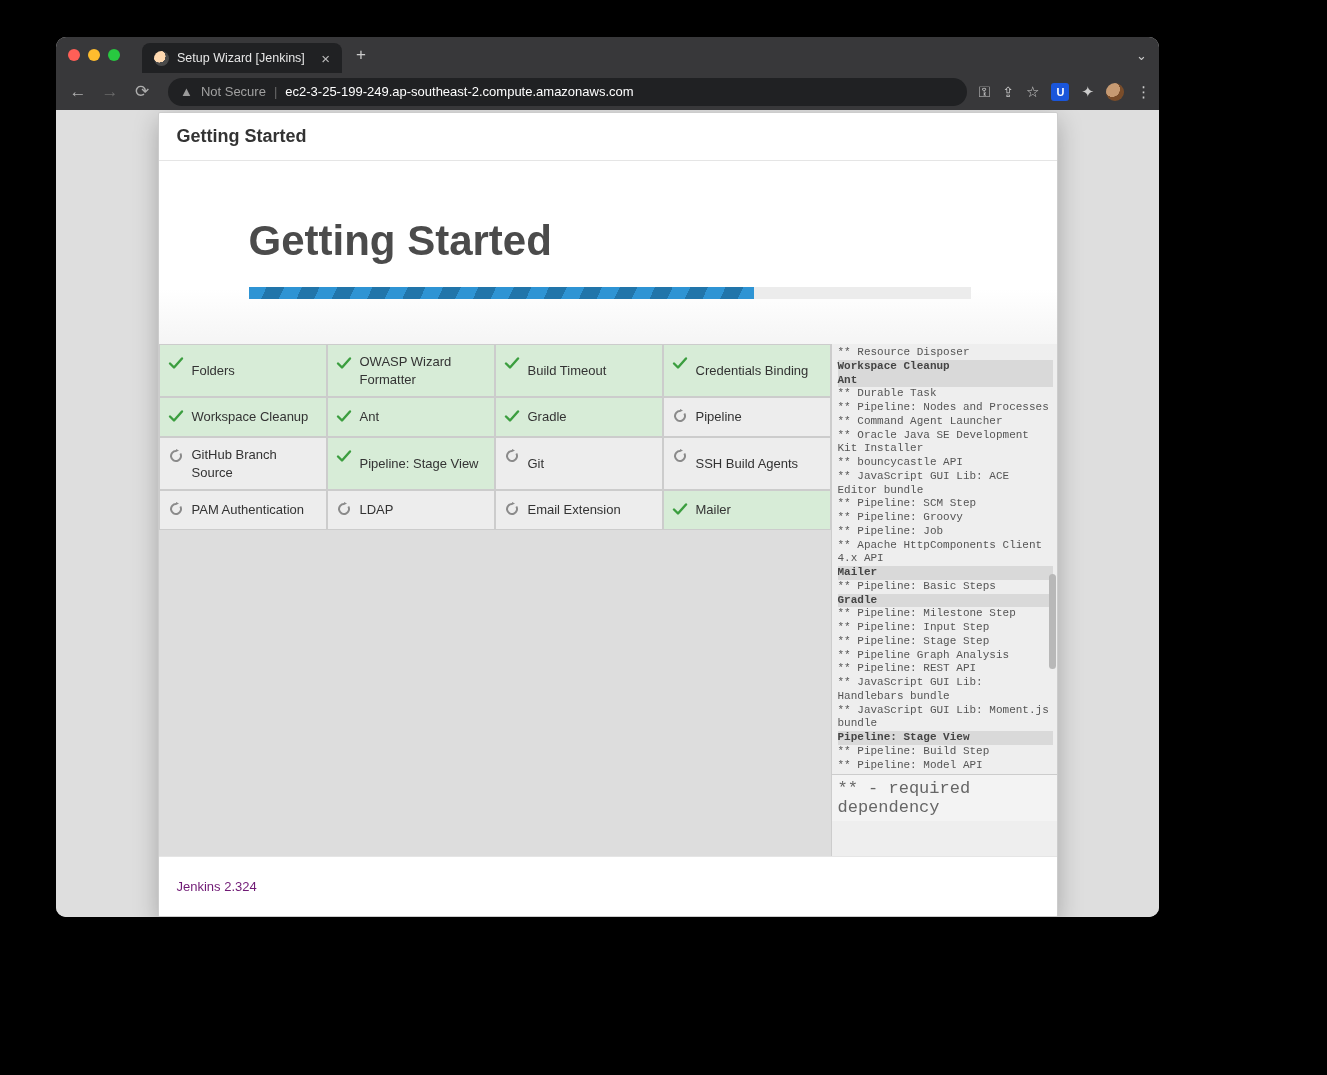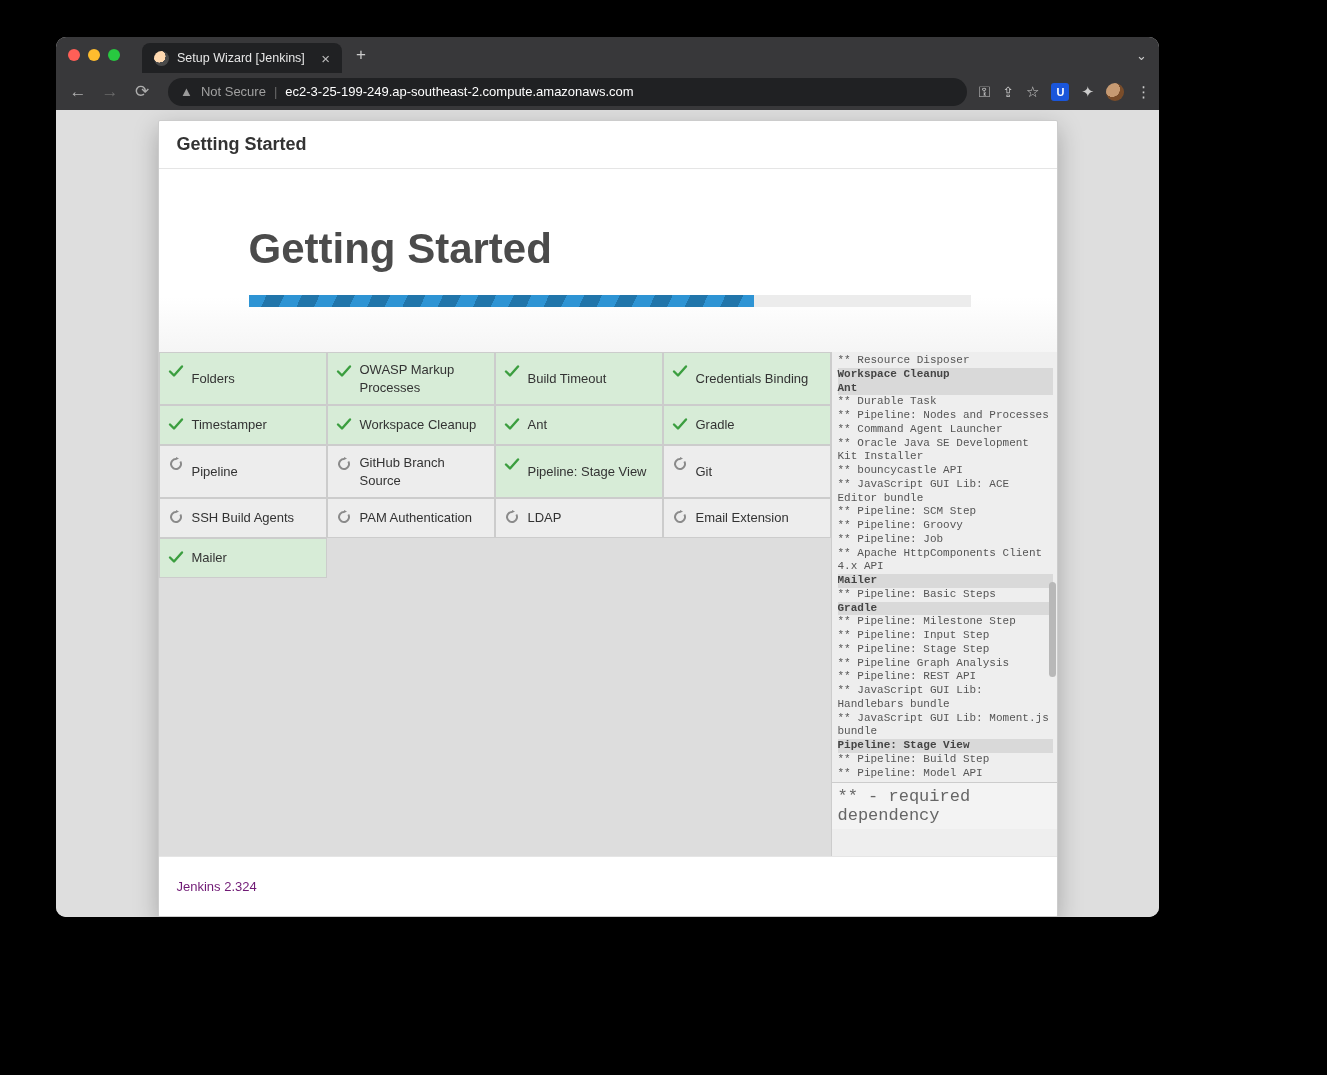--- a/index.html
+++ b/index.html
@@ -51,21 +51,21 @@
   .nav-btn.disabled{color:#6a6a6a;}
   .url-box{
     flex:1;background:#202123;height:28px;border-radius:14px;margin:0 8px;
     display:flex;align-items:center;padding:0 12px;color:#d6d6d6;font-size:13px;gap:8px;
   }
   .not-secure{color:#a0a0a0;font-size:13px;}
   .url-host{color:#fff;}
   .right-icons{display:flex;align-items:center;gap:12px;color:#ccc;font-size:15px;}
   .right-icons .avatar{width:18px;height:18px;border-radius:50%;background:radial-gradient(circle at 35% 35%,#c69a72 45%,#7a4d2a 46%);} 
   .bitwarden{background:#1a56db;color:#fff;font-weight:bold;font-size:11px;width:18px;height:18px;border-radius:3px;display:flex;align-items:center;justify-content:center;}
-  .viewport{flex:1;background:#dedede;padding-top:10px;display:flex;justify-content:center;overflow:hidden;}
+  .viewport{flex:1;background:#dedede;padding-top:2px;display:flex;justify-content:center;overflow:hidden;}
   .modal{
     width:900px;background:#fff;border:1px solid #ccc;border-radius:2px;
     box-shadow:0 8px 24px rgba(0,0,0,.25);
     display:flex;flex-direction:column;overflow:hidden;
   }
   .modal-header{padding:13px 18px;border-bottom:1px solid #e5e5e5;}
   .modal-header h3{font-size:18px;font-weight:700;color:#333;}
   .modal-body{flex:1;display:flex;flex-direction:column;overflow:hidden;}
   .hero{padding:56px 90px 45px;background:linear-gradient(to bottom,#fff 70%,#f5f5f5);}
   .hero h1{font-size:42px;font-weight:700;color:#4b4b4b;margin-bottom:22px;}
@@ -159,39 +159,33 @@
               <div class="plugin-cell done">
                 <svg class="plugin-icon check-svg" viewBox="0 0 16 16" fill="none" stroke="currentColor" stroke-width="2.4" stroke-linecap="round" stroke-linejoin="round">
                   <polyline points="2,8.5 6,12.5 14,3.5"></polyline>
                 </svg>
                 <span>Folders</span>
               </div>
               <div class="plugin-cell done">
                 <svg class="plugin-icon check-svg" viewBox="0 0 16 16" fill="none" stroke="currentColor" stroke-width="2.4" stroke-linecap="round" stroke-linejoin="round">
                   <polyline points="2,8.5 6,12.5 14,3.5"></polyline>
                 </svg>
-                <span>OWASP Markup Processes</span>
+                <span>OWASP Wizard Formatter</span>
               </div>
               <div class="plugin-cell done">
                 <svg class="plugin-icon check-svg" viewBox="0 0 16 16" fill="none" stroke="currentColor" stroke-width="2.4" stroke-linecap="round" stroke-linejoin="round">
                   <polyline points="2,8.5 6,12.5 14,3.5"></polyline>
                 </svg>
                 <span>Build Timeout</span>
               </div>
               <div class="plugin-cell done">
                 <svg class="plugin-icon check-svg" viewBox="0 0 16 16" fill="none" stroke="currentColor" stroke-width="2.4" stroke-linecap="round" stroke-linejoin="round">
                   <polyline points="2,8.5 6,12.5 14,3.5"></polyline>
                 </svg>
                 <span>Credentials Binding</span>
-              </div>
-              <div class="plugin-cell done">
-                <svg class="plugin-icon check-svg" viewBox="0 0 16 16" fill="none" stroke="currentColor" stroke-width="2.4" stroke-linecap="round" stroke-linejoin="round">
-                  <polyline points="2,8.5 6,12.5 14,3.5"></polyline>
-                </svg>
-                <span>Timestamper</span>
               </div>
               <div class="plugin-cell done">
                 <svg class="plugin-icon check-svg" viewBox="0 0 16 16" fill="none" stroke="currentColor" stroke-width="2.4" stroke-linecap="round" stroke-linejoin="round">
                   <polyline points="2,8.5 6,12.5 14,3.5"></polyline>
                 </svg>
                 <span>Workspace Cleanup</span>
               </div>
               <div class="plugin-cell done">
                 <svg class="plugin-icon check-svg" viewBox="0 0 16 16" fill="none" stroke="currentColor" stroke-width="2.4" stroke-linecap="round" stroke-linejoin="round">
                   <polyline points="2,8.5 6,12.5 14,3.5"></polyline>

